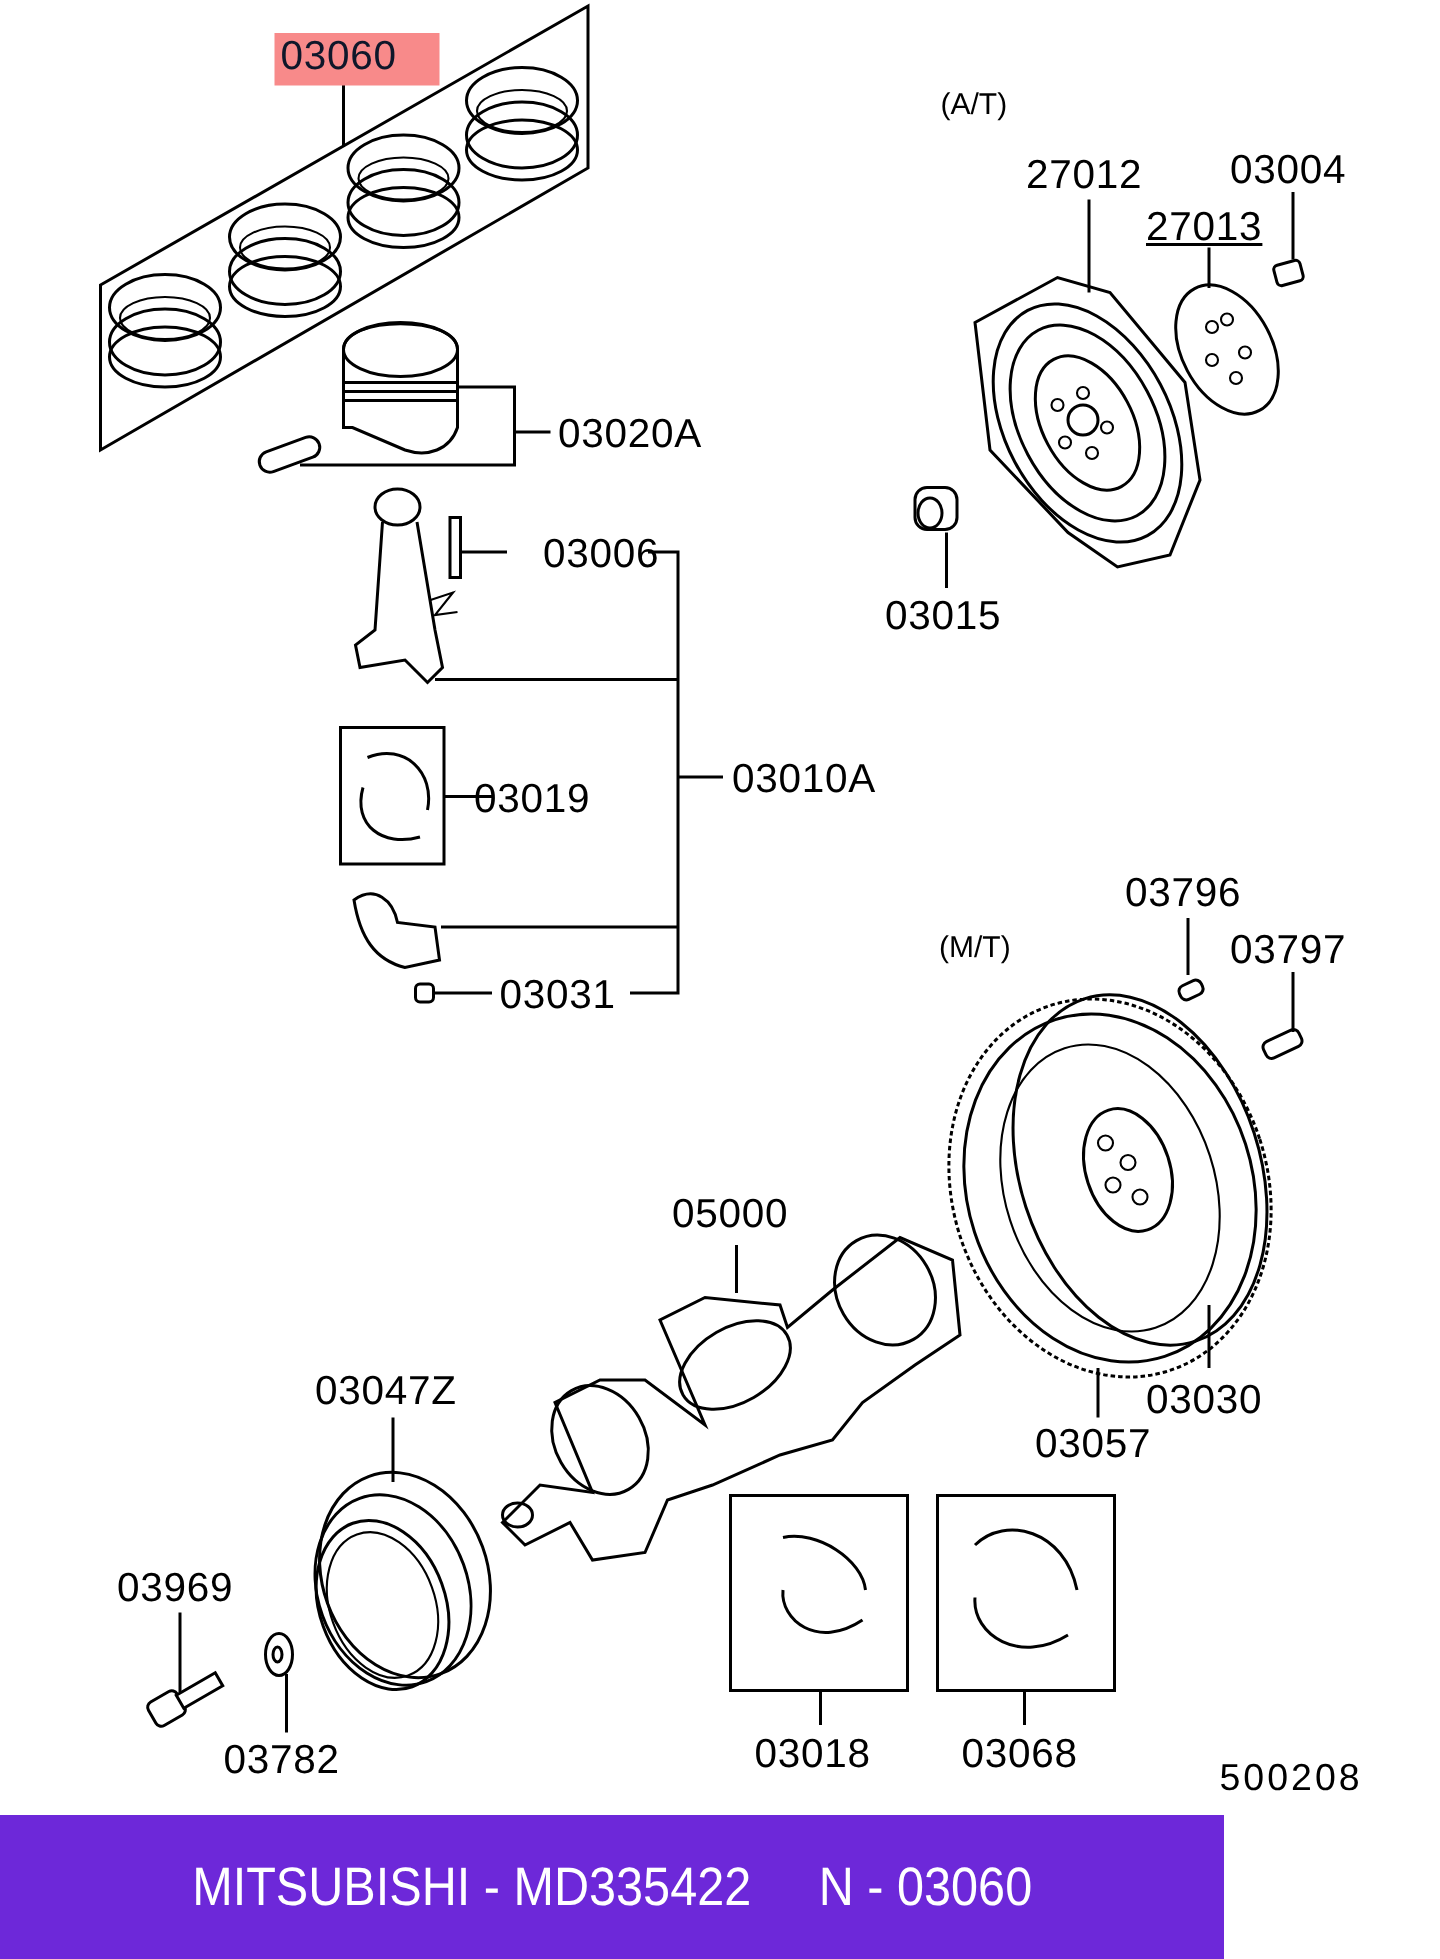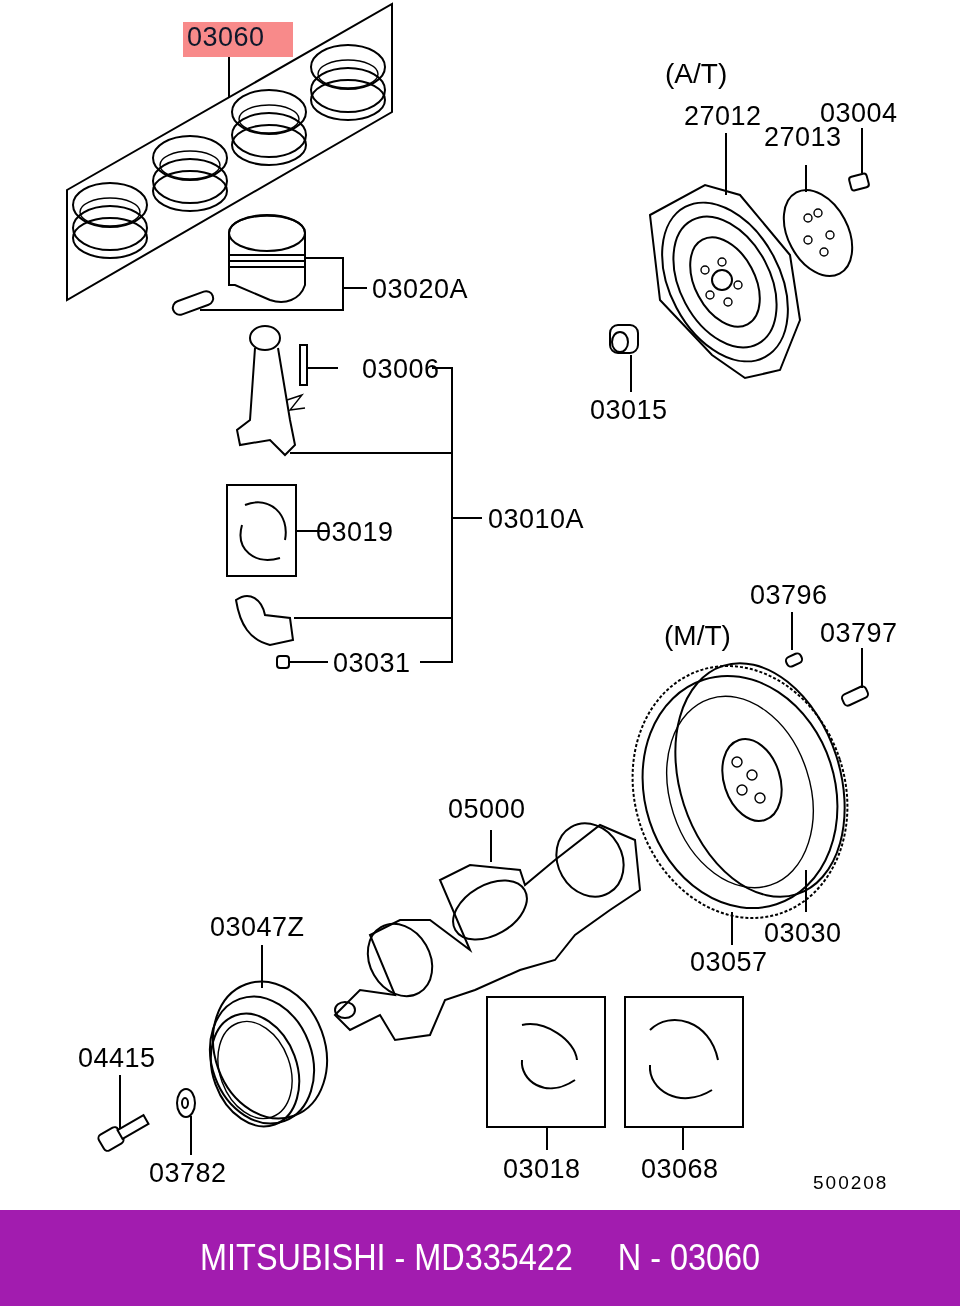--- a/index.html
+++ b/index.html
@@ -1,22 +1,22 @@
 <!DOCTYPE html>
 <html><head>
 <meta charset="utf-8">
 <style>
   html, body { margin: 0; padding: 0; background: #ffffff; }
   body { width: 960px; height: 1306px; position: relative; overflow: hidden; font-family: "Liberation Sans", sans-serif; }
   #diagram { position: absolute; left: 0; top: 0; width: 960px; height: 1210px; }
   .lbl { position: absolute; font-family: "Liberation Sans", sans-serif; font-size: 27px; color: #000; line-height: 1; white-space: nowrap; letter-spacing: 0.5px; }
   .lbl.hl { background: #f88a8a; color: #0f172a; padding: 2px 28px 6px 4px; }
-  .lbl.small { font-size: 19px; letter-spacing: 2px; }
-  .lbl.cond { font-size: 28px; letter-spacing: 0; margin-left: 38px; }
-  #footer { position: absolute; left: 0; top: 1210px; width: 960px; height: 96px; background: #a21caf; display: flex; align-items: center; justify-content: center; }
+  .lbl.small { font-size: 25px; letter-spacing: 2px; }
+  .lbl.cond { font-size: 20px; letter-spacing: 0; }
+  #footer { position: absolute; left: 0; top: 1210px; width: 816px; height: 96px; background: #6d28d9; display: flex; align-items: center; justify-content: center; }
   #footer span { color: #ffffff; font-family: "Liberation Sans", sans-serif; font-size: 36px; white-space: pre; transform: scaleX(0.9); display: inline-block; }
   svg { position: absolute; left: 0; top: 0; }
   svg .s { fill: none; stroke: #000; stroke-width: 2; }
   svg .t { fill: none; stroke: #000; stroke-width: 1.4; }
   svg .w { fill: #fff; stroke: #000; stroke-width: 2; }
 </style>
 </head>
 <body>
 
 <div id="diagram">
@@ -184,33 +184,33 @@
 
   <span class="lbl hl" style="left:183px;top:22px;">03060</span>
   <span class="lbl" style="left:372px;top:276px;text-align:right;">03020A</span>
   <span class="lbl" style="left:342px;top:356px;margin-left:20px;">03006</span>
   <span class="lbl" style="left:488px;top:506px;">03010A</span>
   <span class="lbl" style="left:316px;top:519px;">03019</span>
   <span class="lbl" style="left:333px;top:650px;">03031</span>
 
   <span class="lbl cond" style="left:627px;top:60px;">(A/T)</span>
   <span class="lbl" style="left:684px;top:103px;">27012</span>
-  <span class="lbl" style="left:764px;top:124px;">27013</span>
+  <span class="lbl" style="left:764px;top:138px;text-decoration:underline;">27013</span>
   <span class="lbl" style="left:820px;top:100px;">03004</span>
   <span class="lbl" style="left:590px;top:397px;">03015</span>
 
   <span class="lbl cond" style="left:626px;top:622px;">(M/T)</span>
   <span class="lbl" style="left:750px;top:582px;">03796</span>
   <span class="lbl" style="left:820px;top:620px;">03797</span>
   <span class="lbl" style="left:448px;top:796px;">05000</span>
   <span class="lbl" style="left:764px;top:920px;">03030</span>
   <span class="lbl" style="left:690px;top:949px;">03057</span>
 
   <span class="lbl" style="left:210px;top:914px;">03047Z</span>
-  <span class="lbl" style="left:78px;top:1045px;">04415</span>
+  <span class="lbl" style="left:78px;top:1045px;">03969</span>
   <span class="lbl" style="left:149px;top:1160px;">03782</span>
   <span class="lbl" style="left:503px;top:1156px;">03018</span>
   <span class="lbl" style="left:641px;top:1156px;">03068</span>
   <span class="lbl small" style="left:813px;top:1173px;">500208</span>
 </div>
 
 <div id="footer">
   <span>MITSUBISHI - MD335422     N - 03060</span>
 </div>
 

